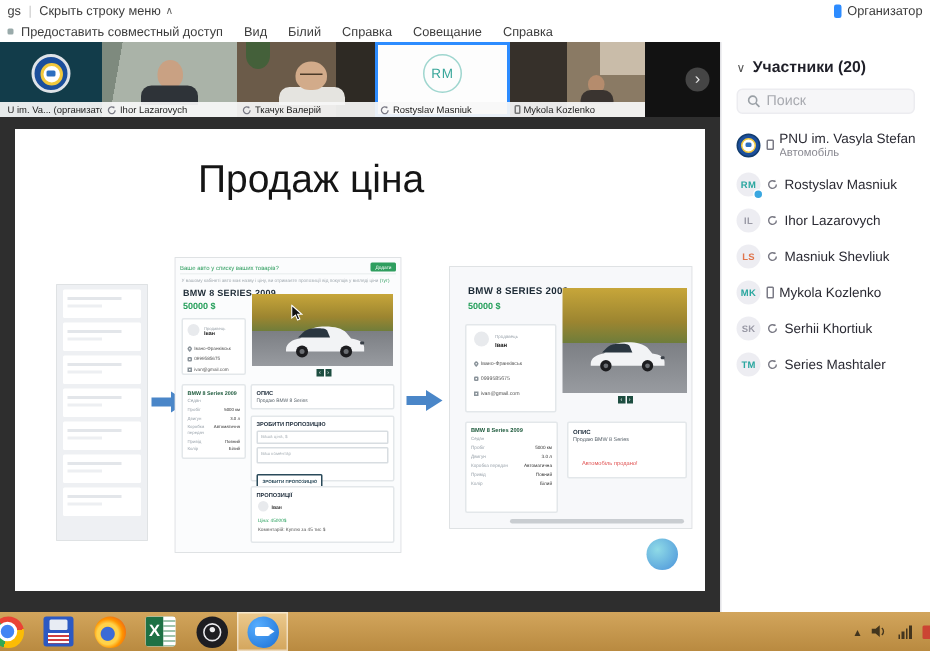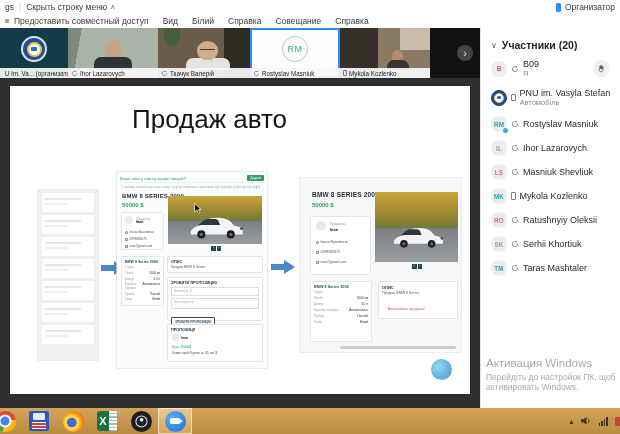--- a/index.html
+++ b/index.html
@@ -285,21 +285,21 @@
             </span>
           <div class="tile-label">
             <span class="lab-phone"></span>
             <span>Mykola Kozlenko</span>
           </div>
         </div>
         <div class="strip-next">›</div>
       </div>
 
       <div class="slide">
-        <div class="slide-title">Продаж авто</div>
+        <div class="slide-title">Продаж ціна</div>
 
         <div class="shot" id="shot-list">
           <div class="list-row"></div>
           <div class="list-row"></div>
           <div class="list-row"></div>
           <div class="list-row"></div>
           <div class="list-row"></div>
           <div class="list-row"></div>
           <div class="list-row"></div>
         </div>
@@ -479,41 +479,28 @@
 
         <div class="bubble"></div>
       </div>
     </div>
 
     <aside class="participants">
       <div class="p-header">
         <span class="chev-dn">∨</span>
         <span>Участники (20)</span>
       </div>
-
-      <div class="p-row two">
-        <span class="p-ava">
-            <span style="color: rgb(224, 91, 75);">B</span>
-          </span>
-        <span class="p-status">
-            <svg width="8" height="8" viewBox="0 0 10 10">
-              <path d="M8.2 5a3.2 3.2 0 1 1-1-2.3" fill="none" stroke="#7a7a85" stroke-width="1.2"></path>
-              <path d="M7.2 1l.4 2-2-.1z" fill="#7a7a85"></path>
-            </svg>
-          </span>
-        <span class="nm2">
-            <span class="p-name">B09</span>
-            <span class="p-sub">Я</span>
-          </span>
-        <span class="hand-btn">
-            <svg width="9" height="9" viewBox="0 0 12 12">
-              <path d="M3.5 7V3.2a.6.6 0 0 1 1.2 0V6M4.7 6V2.4a.6.6 0 0 1 1.2 0V6M5.9 6V2.8a.6.6 0 0 1 1.2 0V6.6M7.1 6.6V4a.6.6 0 0 1 1.2 0v3.4c0 1.8-1 3-2.8 3S3 9.6 3 8.2V7" fill="none" stroke="#555" stroke-width=".9" stroke-linecap="round"></path>
-            </svg>
-          </span>
-      </div>
+      <div class="p-search">
+        <svg width="9" height="9" viewBox="0 0 10 10">
+            <circle cx="4.2" cy="4.2" r="3" fill="none" stroke="#9aa0a6" stroke-width="1.2"></circle>
+            <line x1="6.6" y1="6.6" x2="9.2" y2="9.2" stroke="#9aa0a6" stroke-width="1.2"></line>
+          </svg>
+        <span>Поиск</span>
+      </div>
+
 
       <div class="p-row two">
         <span class="p-ava logo-ava">
             <span class="uni-inner">
               <span class="uni-mark"></span>
             </span>
           </span>
         <span class="p-status">
             <span class="ph-ic"></span>
           </span>
@@ -568,66 +555,49 @@
             <span style="color: rgb(43, 167, 160);">MK</span>
           </span>
         <span class="p-status">
             <span class="ph-ic"></span>
           </span>
         <span class="p-name">Mykola Kozlenko</span>
       </div>
 
 
 
+
       <div class="p-row">
         <span class="p-ava">
-            <span style="color: rgb(224, 106, 138);">RO</span>
+            <span style="color: rgb(154, 154, 166);">SK</span>
           </span>
         <span class="p-status">
             <svg width="8" height="8" viewBox="0 0 10 10">
               <path d="M8.2 5a3.2 3.2 0 1 1-1-2.3" fill="none" stroke="#7a7a85" stroke-width="1.2"></path>
               <path d="M7.2 1l.4 2-2-.1z" fill="#7a7a85"></path>
             </svg>
           </span>
-        <span class="p-name">Ratushnyiy Oleksii</span>
-      </div>
+        <span class="p-name">Serhii Khortiuk</span>
+      </div>
+
+
 
       <div class="p-row">
         <span class="p-ava">
-            <span style="color: rgb(154, 154, 166);">SK</span>
+            <span style="color: rgb(43, 167, 160);">TM</span>
           </span>
         <span class="p-status">
             <svg width="8" height="8" viewBox="0 0 10 10">
               <path d="M8.2 5a3.2 3.2 0 1 1-1-2.3" fill="none" stroke="#7a7a85" stroke-width="1.2"></path>
               <path d="M7.2 1l.4 2-2-.1z" fill="#7a7a85"></path>
             </svg>
           </span>
-        <span class="p-name">Serhii Khortiuk</span>
-      </div>
-
-
-
-      <div class="p-row">
-        <span class="p-ava">
-            <span style="color: rgb(43, 167, 160);">TM</span>
-          </span>
-        <span class="p-status">
-            <svg width="8" height="8" viewBox="0 0 10 10">
-              <path d="M8.2 5a3.2 3.2 0 1 1-1-2.3" fill="none" stroke="#7a7a85" stroke-width="1.2"></path>
-              <path d="M7.2 1l.4 2-2-.1z" fill="#7a7a85"></path>
-            </svg>
-          </span>
-        <span class="p-name">Taras Mashtaler</span>
-      </div>
-
-      <div class="watermark">
-        <div class="wm1">Активация Windows</div>
-        <div class="wm2">Перейдіть до настройок ПК, щоб</div>
-        <div class="wm3">активировать Windows.</div>
-      </div>
+        <span class="p-name">Series Mashtaler</span>
+      </div>
+
     </aside>
   </div>
 
   <div class="taskbar">
     <div class="tb-item first">
         <span class="ic-chrome"></span>
       </div>
     <div class="tb-item">
         <span class="ic-floppy"></span>
       </div>

